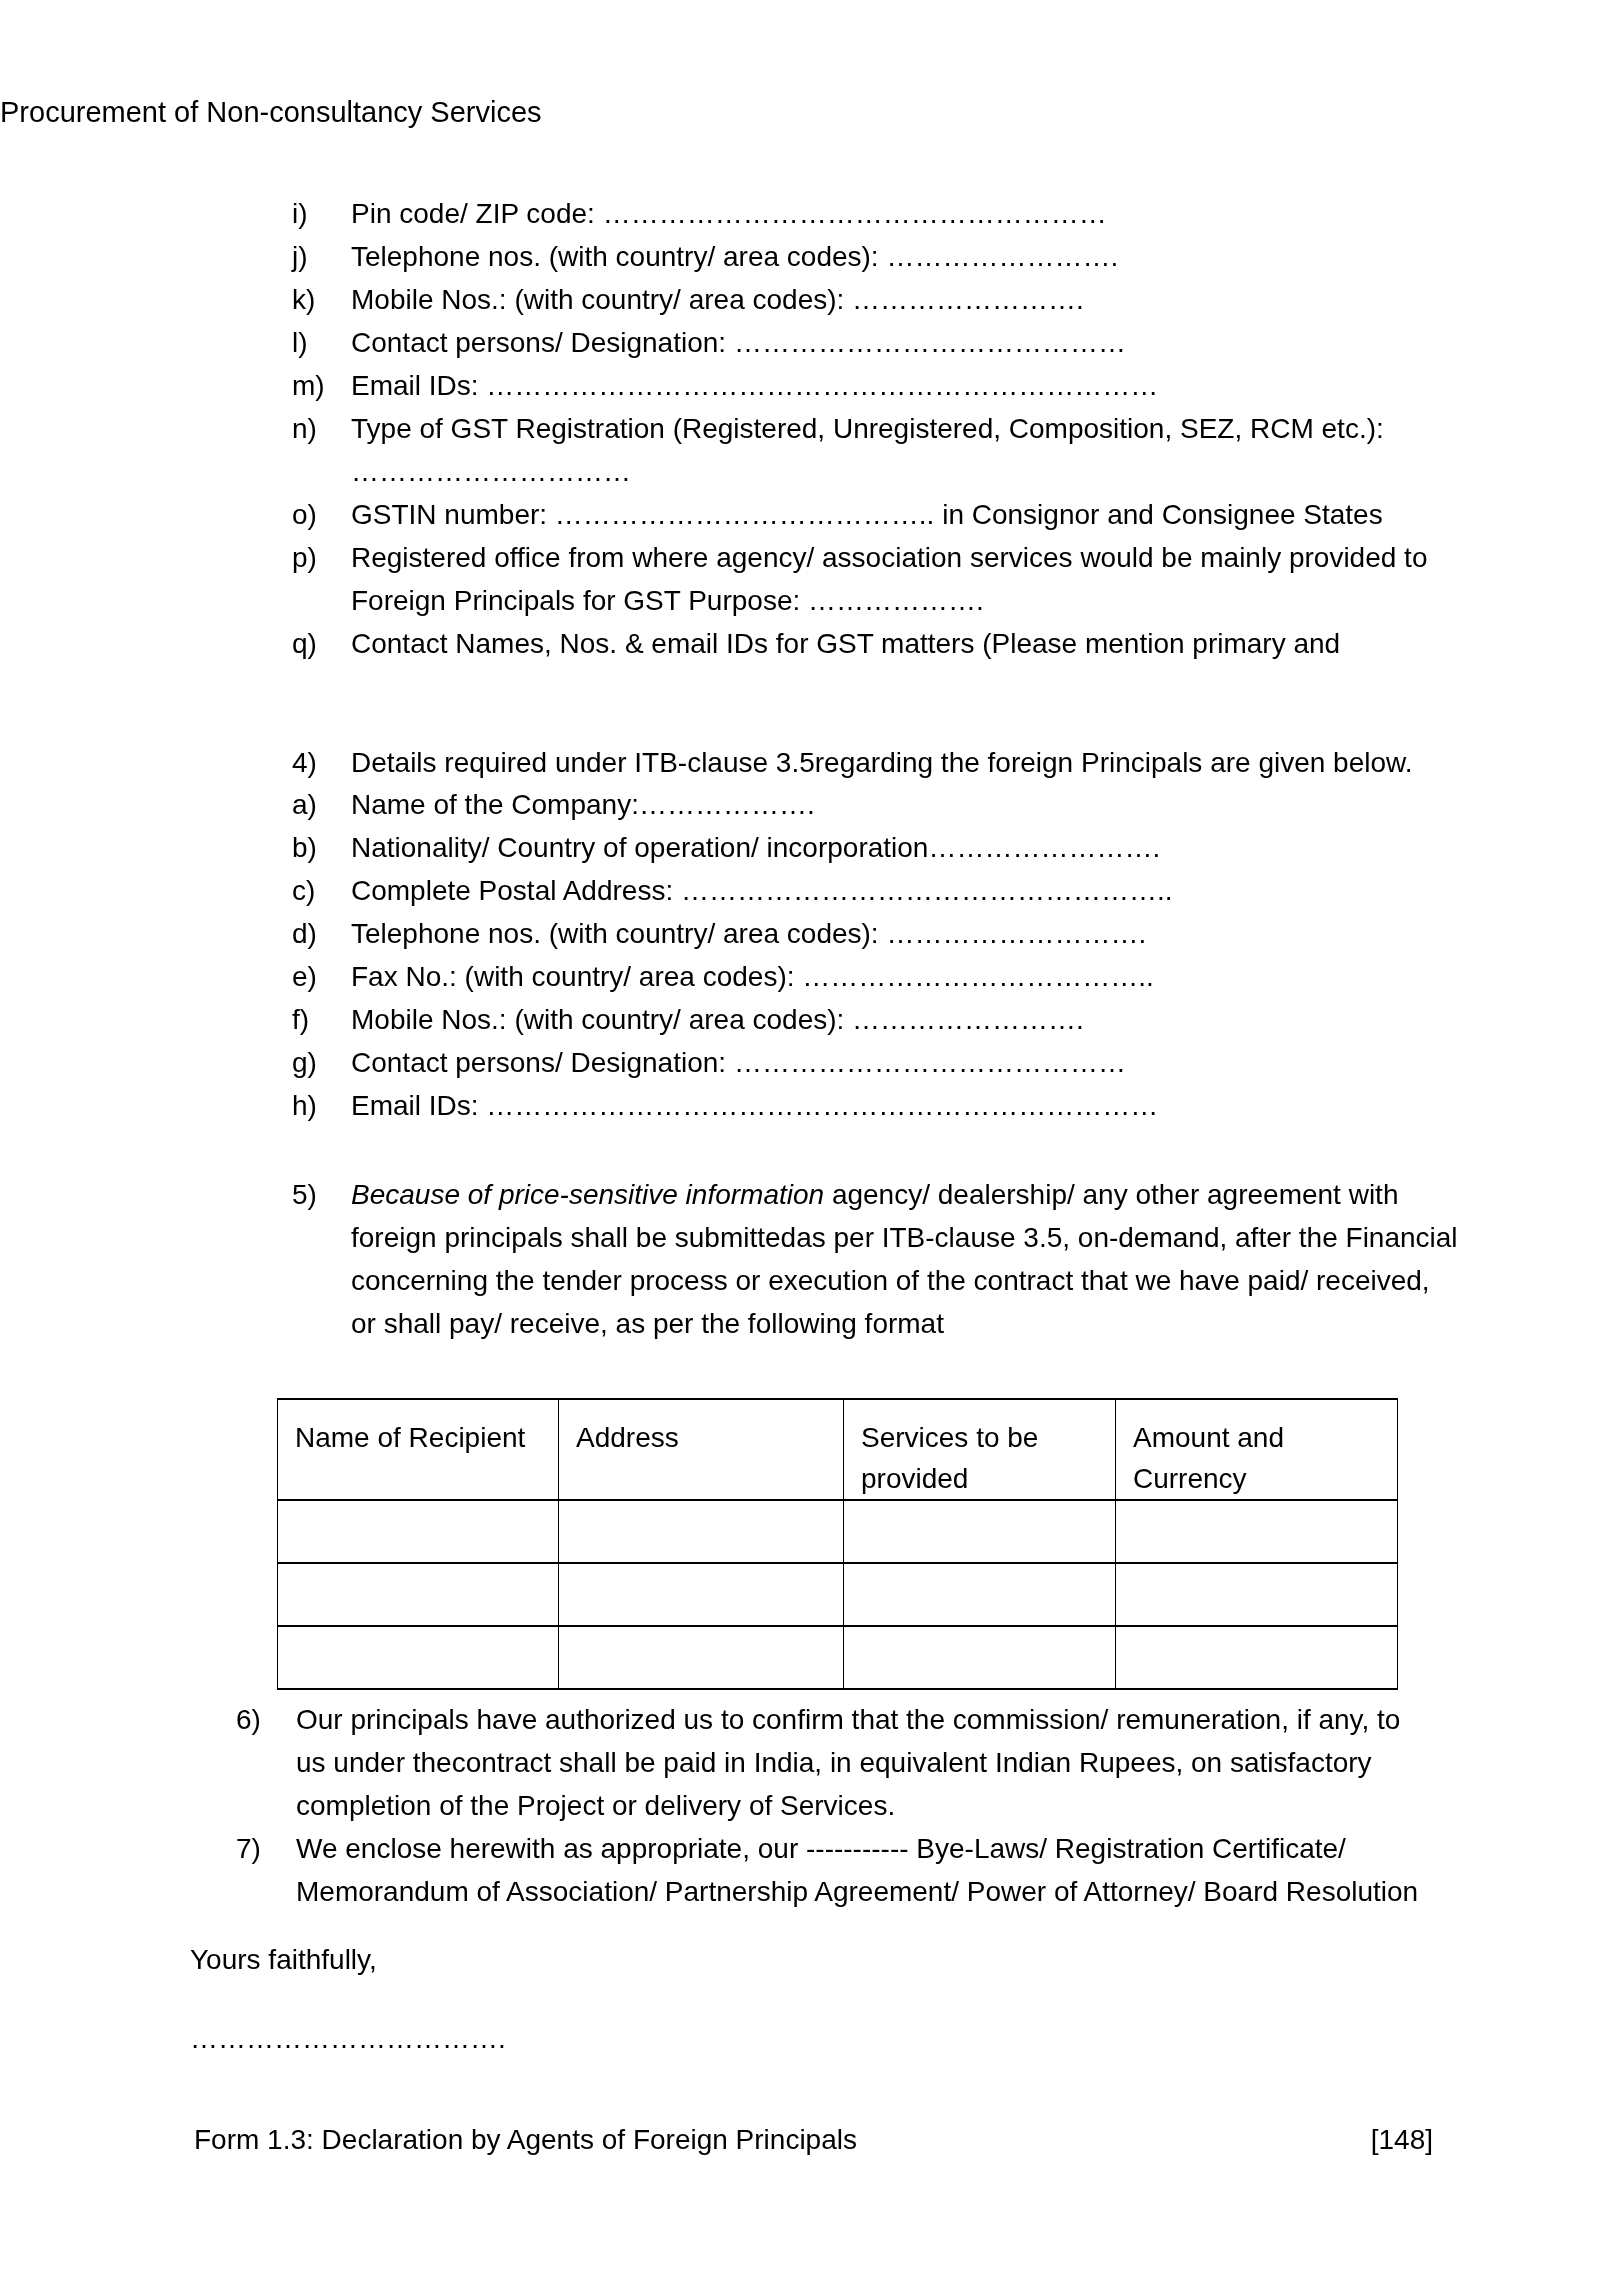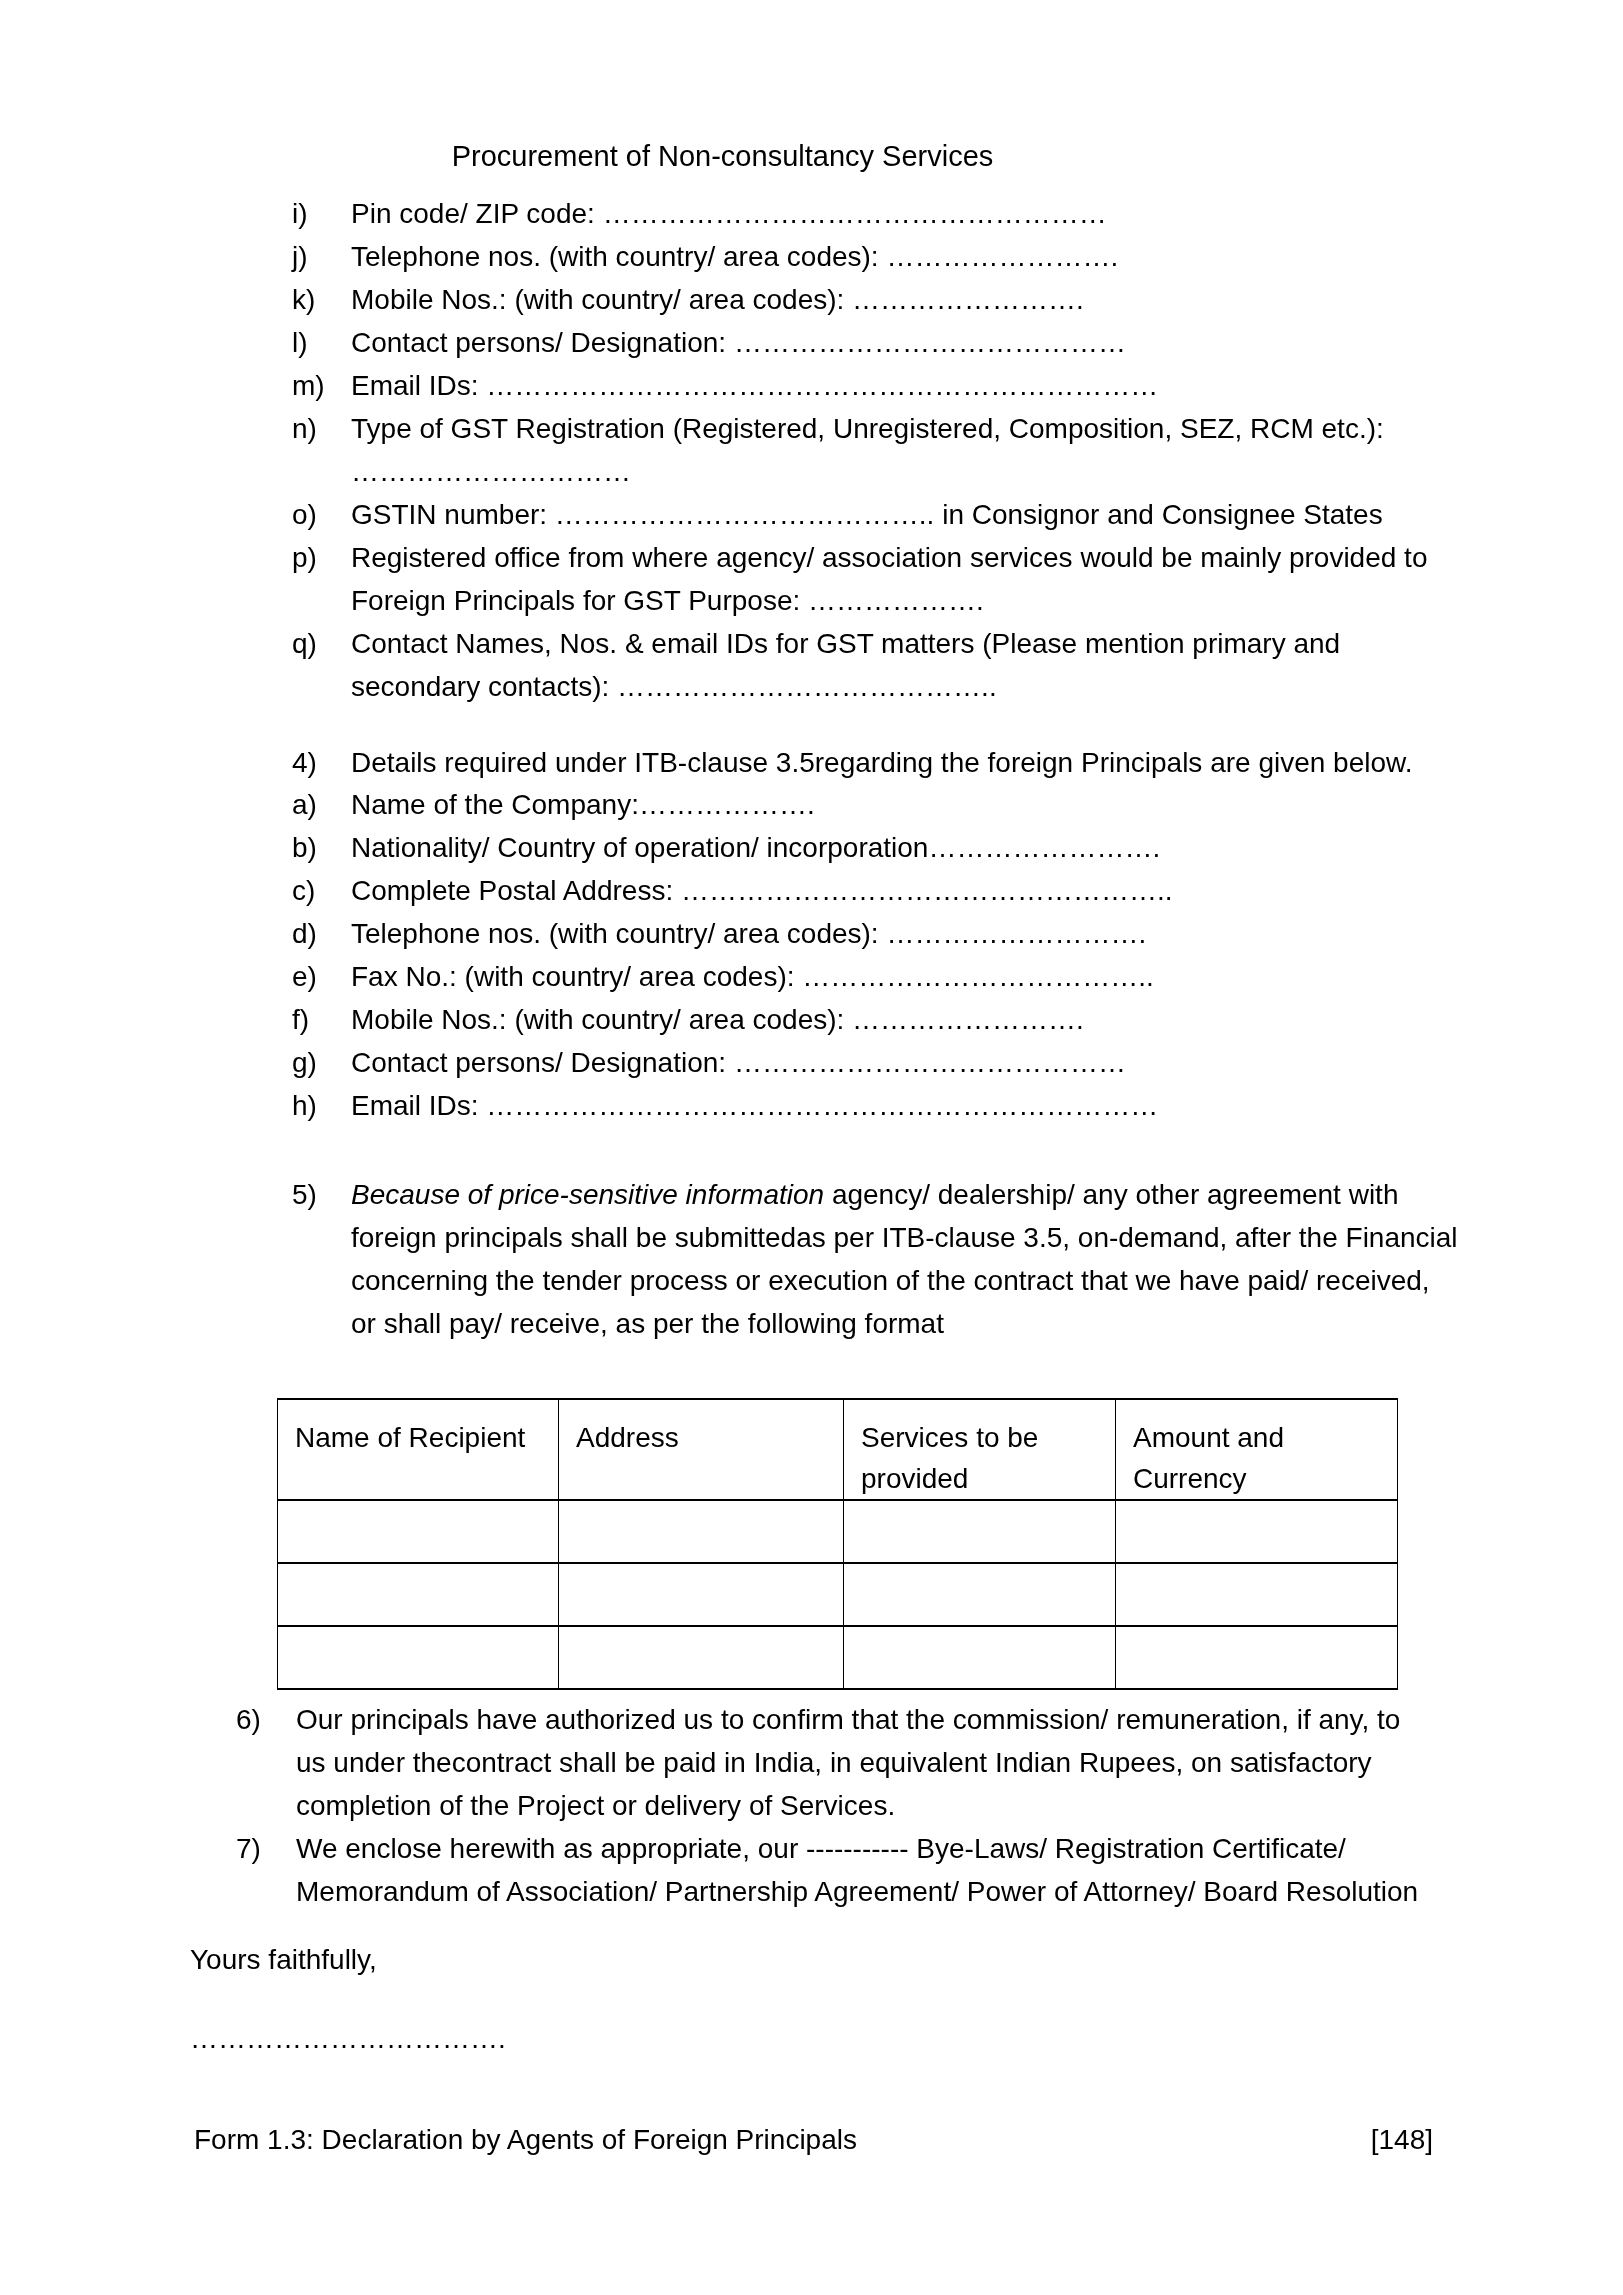--- a/index.html
+++ b/index.html
@@ -9,24 +9,23 @@
     margin:0 auto;
     background:#ffffff;
     font-family:"Liberation Sans", sans-serif;
     font-size:28px;
     color:#000;
     overflow:hidden;
   }
   .abs { position:absolute; }
   .header {
     top:96px; left:0; right:178px;
-    text-align:center;
+    text-align:left;
     font-size:29px;
     white-space:nowrap;
-    margin-top:44px;
   }
   .docline { line-height:43px; white-space:nowrap; display:flex; }
   .lbl { display:inline-block; width:59px; flex:0 0 59px; }
   .lbl.wide { width:60px; flex-basis:60px; }
   .it { font-style:italic;text-align:right; }
   .block-iq   { top:192px;  left:292px; }
   .block-4    { top:741px; left:292px; }
   .block-ah   { top:783px; left:292px; }
   .block-5    { top:1173px; left:292px; }
   .block-67   { top:1698px; left:236px; }
@@ -101,24 +100,20 @@
         <span>Registered office from where agency/ association services would be mainly provided to</span>
       </div>
     <div class="docline">
         <span class="lbl"></span>
         <span>Foreign Principals for GST Purpose: ……………….</span>
       </div>
     <div class="docline">
         <span class="lbl">q)</span>
         <span>Contact Names, Nos. &amp; email IDs for GST matters (Please mention primary and</span>
       </div>
-    <div class="docline">
-        <span class="lbl"></span>
-        <span>secondary contacts): …………………………………..</span>
-      </div>
   </div>
 
   <div class="abs block-4">
     <div class="docline">
         <span class="lbl">4)</span>
         <span>Details required under ITB-clause 3.5regarding the foreign Principals are given below.</span>
       </div>
   </div>
 
   <div class="abs block-ah">

